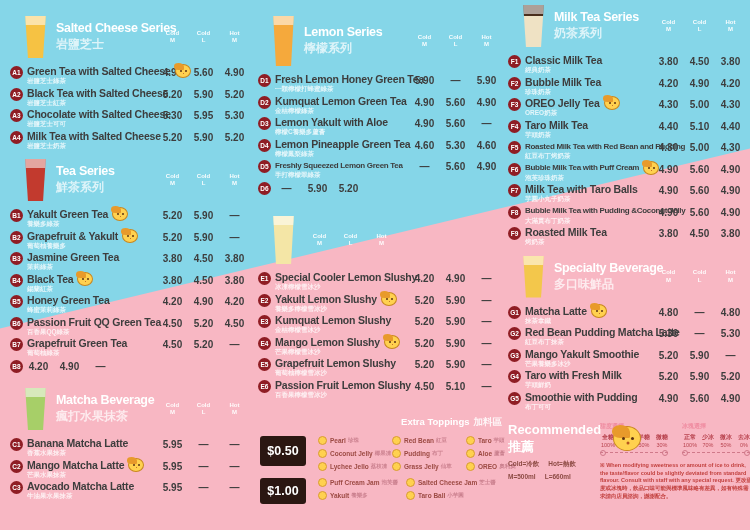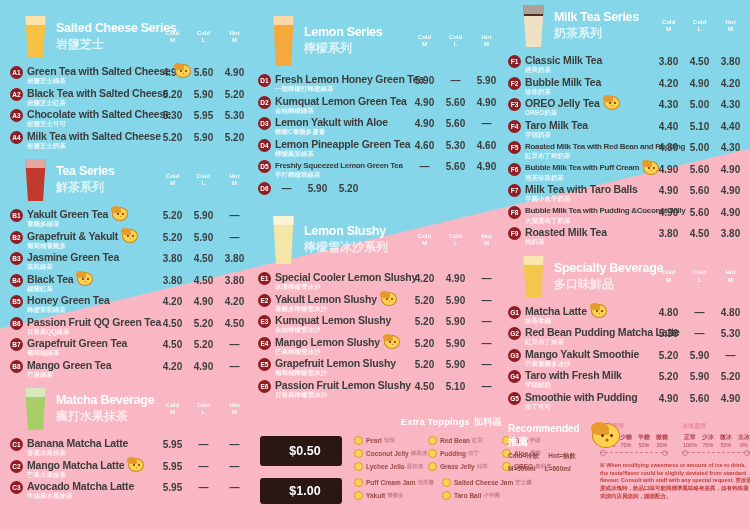--- a/index.html
+++ b/index.html
@@ -54,36 +54,36 @@
   .smiley.big::before{width:18px;height:13px;}
   .smiley.big::after{left:8px;top:10px;width:3px;height:3px;box-shadow:9px 0 0 #5d3313,4.5px 4.5px 0 0 #b5541f;}
 
   .mt18{margin-top:14px;} .mt10{margin-top:8px;}
 
   
   .tops{margin-top:16px;padding-left:4px;}
   .tops-title{font-size:9.5px;font-weight:bold;color:#fff;margin-bottom:7px;text-align:right;}
   .tops-title .tzh{color:rgba(255,255,255,.85);margin-left:4px;}
   .tops-row{display:flex;align-items:flex-start;margin-bottom:7px;}
-  .price-tag{width:74px;height:30px;background:#2b1712;color:#fff;font-weight:bold;font-size:12.5px;
+  .price-tag{width:46px;height:30px;background:#2b1712;color:#fff;font-weight:bold;font-size:12.5px;
              display:flex;align-items:center;justify-content:center;border-radius:3px;
-             flex:0 0 auto;margin-right:12px;padding-left:8px;}
+             flex:0 0 auto;margin-right:12px;}
   .price-tag.small{height:26px;}
   .tcol{width:74px;display:flex;flex-direction:column;gap:4px;flex:0 0 auto;}
   .tcol.wide{width:88px;}
   .titem{font-size:6.5px;font-weight:bold;color:#9c4a43;white-space:nowrap;display:flex;align-items:center;}
   .tdot{display:inline-block;width:7px;height:7px;border-radius:50%;background:#ffd14f;
         border:1px solid #d89b33;margin-right:3px;flex:0 0 auto;}
   .titem .zh2{color:#cc8290;margin-left:2px;font-size:5.5px;}
 
   
   .legend{display:flex;margin-top:10px;padding-left:2px;}
   .leg-left{width:92px;flex:0 0 auto;}
   .rec{display:flex;align-items:center;gap:8px;}
-  .rec-txt{font-size:10px;font-weight:bold;color:#fff;display:flex;flex-direction:column;line-height:1.3;justify-content:flex-end;}
+  .rec-txt{font-size:13px;font-weight:bold;color:#fff;display:flex;flex-direction:column;line-height:1.3;justify-content:flex-end;}
   .leg-line{font-size:6.5px;font-weight:bold;color:#8d4b44;display:flex;gap:9px;margin-top:4px;}
   .leg-right{flex:1;min-width:0;}
   .leg-tables{display:flex;gap:12px;}
   .leg-gtitle{font-size:6px;font-weight:bold;color:#ef8ba0;margin-bottom:2px;}
   .leg-opts{display:flex;gap:2px;}
   .leg-opt{width:16px;text-align:center;}
   .leg-opt b{display:block;font-size:6px;color:#b8434e;}
   .leg-opt i{display:block;font-style:normal;font-size:5.5px;color:#b8434e;}
   .leg-slider{margin-top:4px;border-top:1px dashed #d0798a;position:relative;height:4px;width:68px;}
   .leg-slider::before,.leg-slider::after{content:"";position:absolute;top:-3px;width:4px;height:4px;
@@ -282,27 +282,20 @@
 
         </span>
         <span class="zh">葡萄柚綠茶</span>
       </span>
       <span class="pr">4.50</span>
       <span class="pr">5.20</span>
       <span class="pr">—</span>
     </div>
         <div class="row">
       <span class="badge">B8</span>
-      <span class="nm-wrap">
-        <span class="line1">
-          <span class="nm">Mango Green Tea</span>
-
-        </span>
-        <span class="zh">芒果綠茶</span>
-      </span>
       <span class="pr">4.20</span>
       <span class="pr">4.90</span>
       <span class="pr">—</span>
     </div>
       </div>
 
     <header class="sec-head mt10">
       <div class="cup cup-c"></div>
       <div class="sec-titles">
         <div class="sec-title">Matcha Beverage</div>
@@ -457,24 +450,20 @@
         <div class="row">
       <span class="badge">D6</span>
       <span class="pr">—</span>
       <span class="pr">5.90</span>
       <span class="pr">5.20</span>
     </div>
       </div>
 
     <header class="sec-head mt18">
       <div class="cup cup-e"></div>
-      <div class="sec-titles">
-        <div class="sec-title">Lemon Slushy</div>
-        <div class="sec-sub">檸檬雪冰沙系列</div>
-      </div>
       <div class="cols">
         <span class="colh">
             <i>Cold</i>
             <i>M</i>
           </span>
         <span class="colh">
             <i>Cold</i>
             <i>L</i>
           </span>
         <span class="colh">

